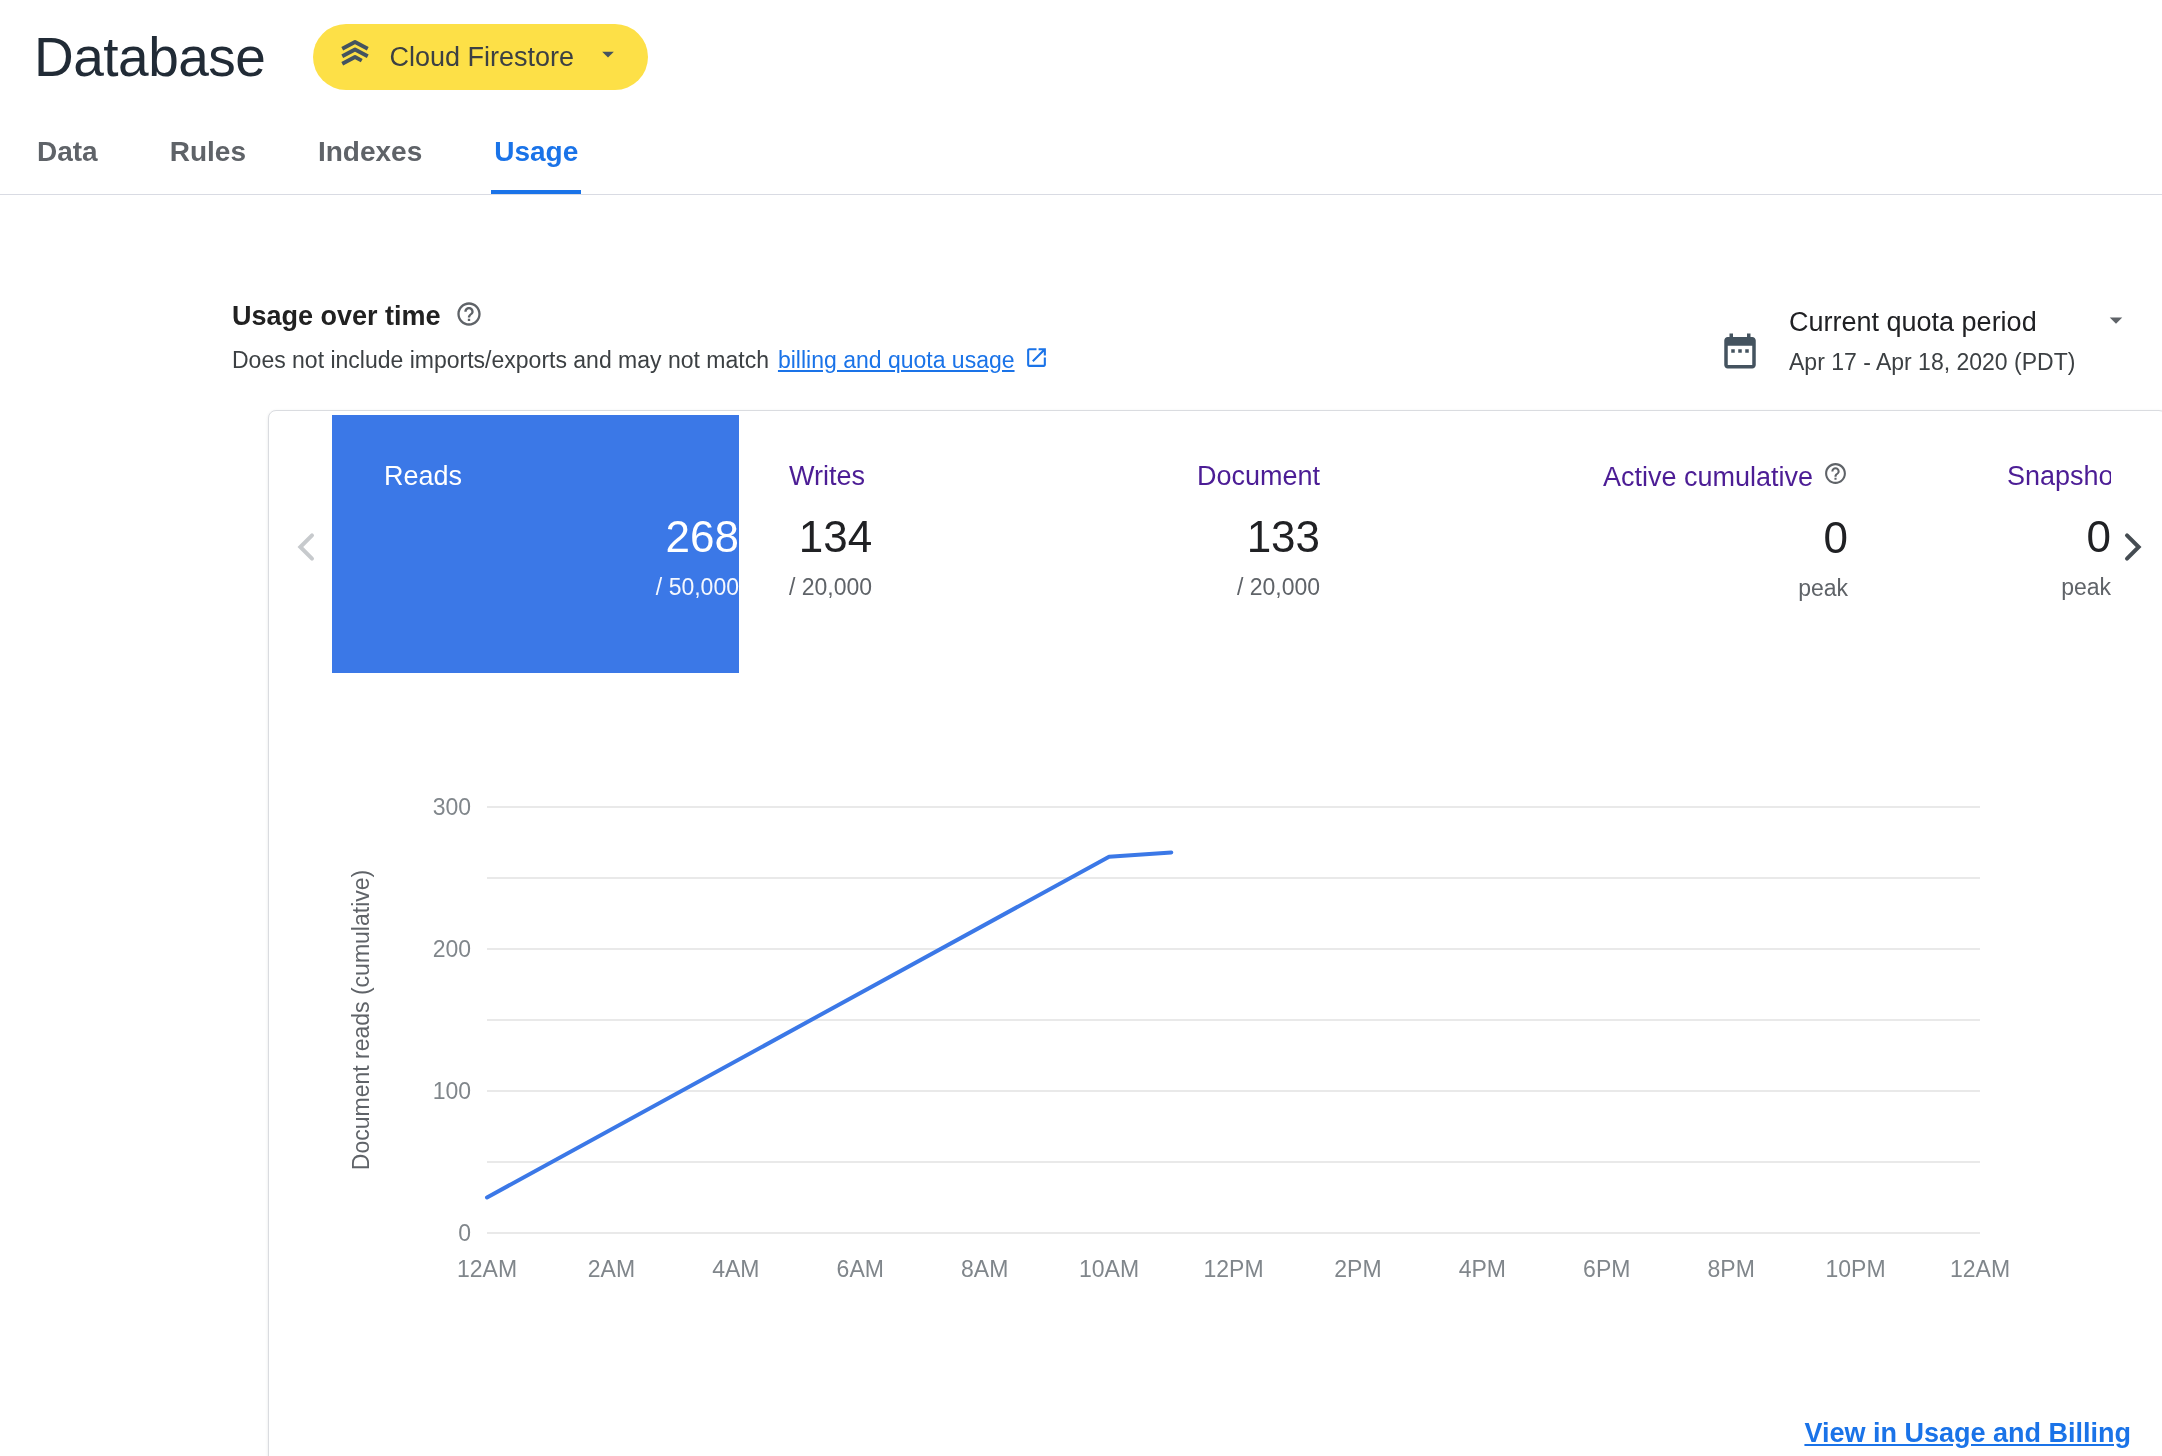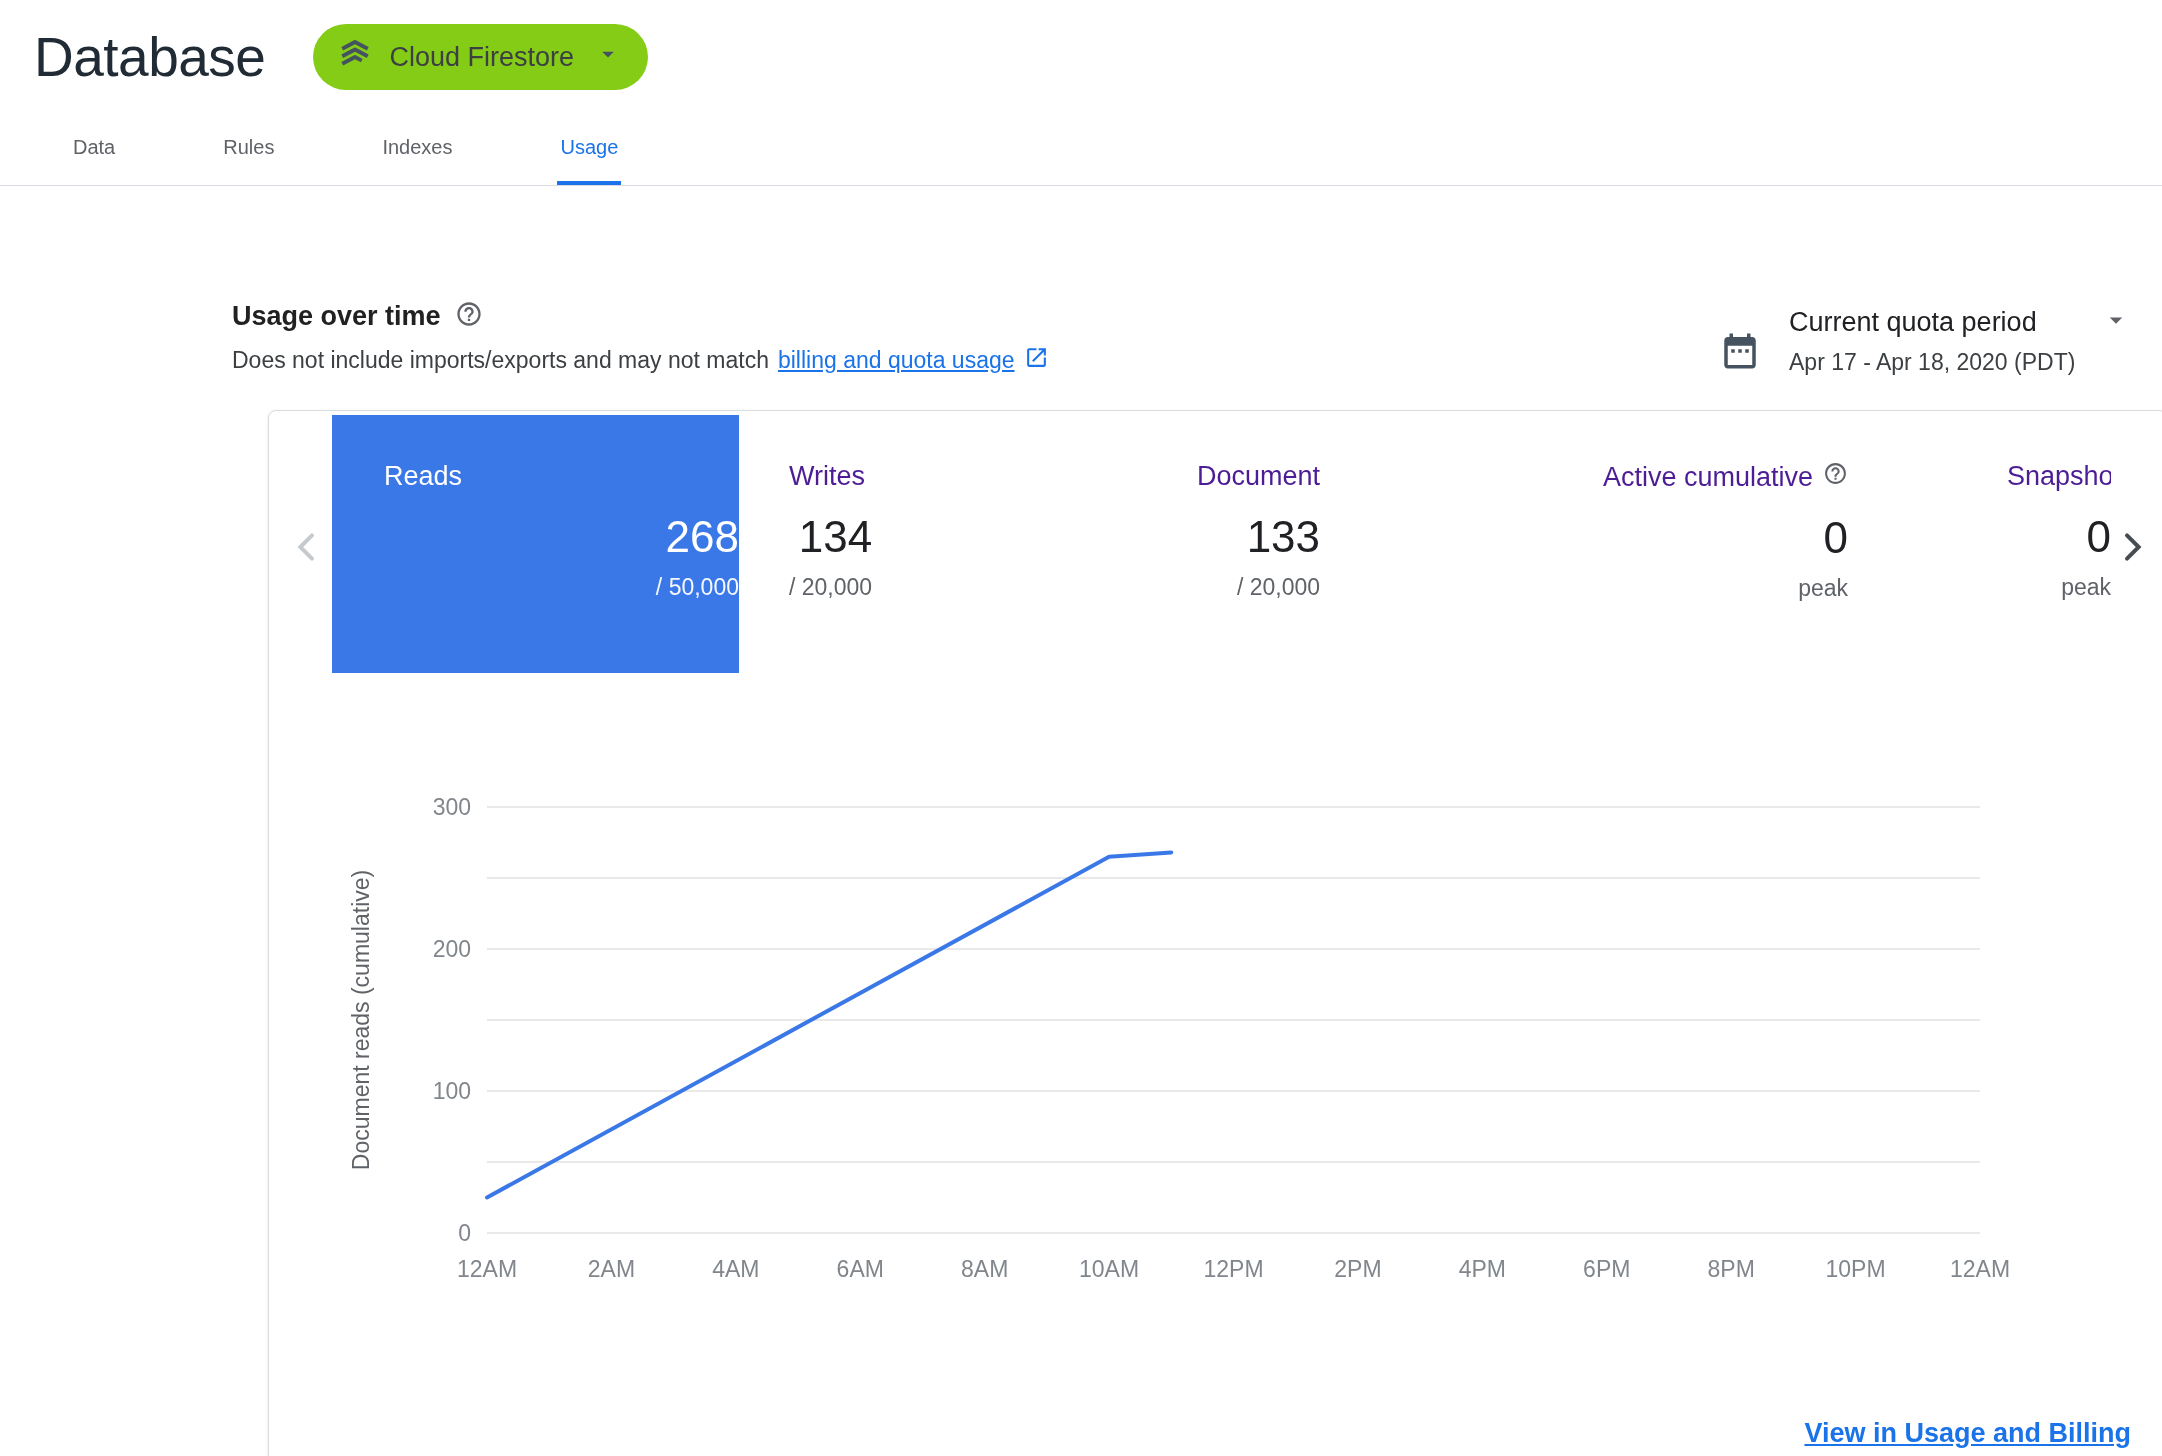--- a/index.html
+++ b/index.html
@@ -4,28 +4,28 @@
 <style>
   * { margin:0; padding:0; box-sizing:border-box; }
   html, body { width:2162px; height:1456px; background:#ffffff;
     font-family:"Liberation Sans","DejaVu Sans",sans-serif; color:#202124; }
   .page { position:relative; width:2162px; height:1456px; overflow:hidden; }
 
   
   .app-header { display:flex; align-items:center; gap:48px; padding:24px 0 0 34px; }
   .page-title { font-size:55px; font-weight:500; color:#212b36; letter-spacing:-0.5px; }
   .db-selector { display:flex; align-items:center; gap:16px; height:66px; padding:0 26px 0 24px;
-    background:#84cc16; border:none; border-radius:33px; font-size:27px; color:#3c4043;
+    background:#fde047; border:none; border-radius:33px; font-size:27px; color:#3c4043;
     cursor:pointer; font-family:inherit; }
   .db-selector .lbl { padding-right:4px; }
 
   
   .tabs { display:flex; gap:66px; padding:46px 0 0 34px; border-bottom:1px solid #d9dbe3; }
-  .tab { font-size:20px; font-weight:400; color:#5f6368; padding:0 3px 22px;
-    border-bottom:4px solid transparent; cursor:pointer;margin-left:36px; }
+  .tab { font-size:28px; font-weight:700; color:#5f6368; padding:0 3px 22px;
+    border-bottom:4px solid transparent; cursor:pointer; }
   .tab.active { color:var(--link-blue,#1a73e8); border-bottom-color:var(--link-blue,#1a73e8); }
 
   
   .usage-header { position:absolute; left:232px; top:300px; width:1899px;
     display:flex; justify-content:space-between; }
   .usage-title-row { display:flex; align-items:center; gap:14px; }
   .usage-title { font-size:27px; font-weight:700; color:#212121; }
   .usage-sub { margin-top:13px; font-size:23px; color:#3c4043;
     display:flex; align-items:center; gap:9px; }
   .inline-link { color:var(--link-blue,#1a73e8); text-decoration:underline; cursor:pointer; }

